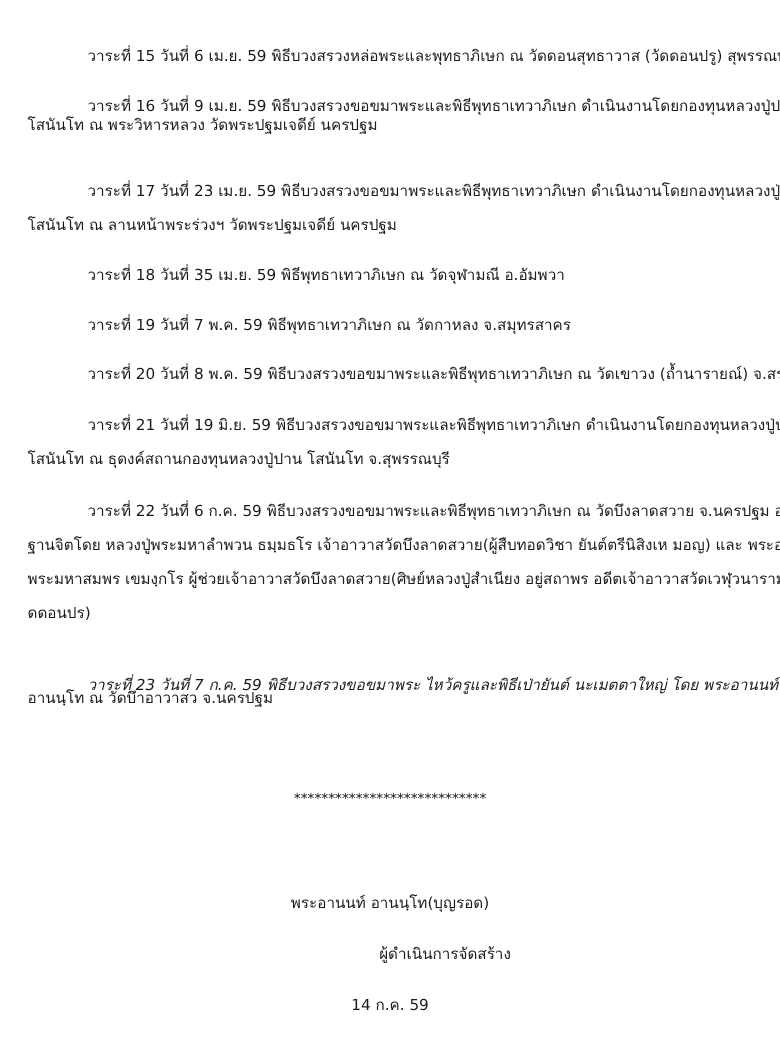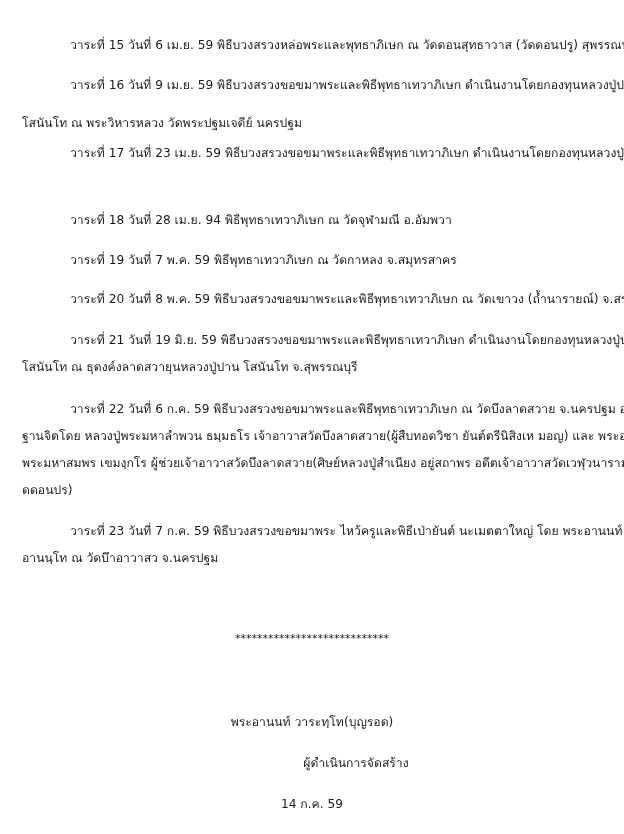--- a/index.html
+++ b/index.html
@@ -40,41 +40,42 @@
     }
   </style>
 </head>
 <body>
 
 <div class="page">
 
   <div class="line indent" style="top:37px;">วาระที่ 15 วันที่ 6 เม.ย. 59 พิธีบวงสรวงหล่อพระและพุทธาภิเษก ณ วัดดอนสุทธาวาส (วัดดอนปรู) สุพรรณบุรี</div>
 
   <div class="line indent" style="top:77px;">วาระที่ 16 วันที่ 9 เม.ย. 59 พิธีบวงสรวงขอขมาพระและพิธีพุทธาเทวาภิเษก ดำเนินงานโดยกองทุนหลวงปู่ปาน</div>
-  <div class="line cont" style="top:115px;">โสนันโท ณ พระวิหารหลวง วัดพระปฐมเจดีย์ นครปฐม</div>
+  <div class="line cont" style="top:92px;">โสนันโท ณ พระวิหารหลวง วัดพระปฐมเจดีย์ นครปฐม</div>
 
   <div class="line indent" style="top:145px;">วาระที่ 17 วันที่ 23 เม.ย. 59 พิธีบวงสรวงขอขมาพระและพิธีพุทธาเทวาภิเษก ดำเนินงานโดยกองทุนหลวงปู่ปาน</div>
+  <div class="line cont" style="top:172px;">โสนันโท ณ ลานหน้าพระร่วงฯ วัดพระปฐมเจดีย์ นครปฐม</div>
 
-  <div class="line indent" style="top:212px;">วาระที่ 18 วันที่ 28 เม.ย. 94 พิธีพุทธาเทวาภิเษก ณ วัดจุฬามณี อ.อัมพวา</div>
+  <div class="line indent" style="top:212px;">วาระที่ 18 วันที่ 35 เม.ย. 59 พิธีพุทธาเทวาภิเษก ณ วัดจุฬามณี อ.อัมพวา</div>
 
   <div class="line indent" style="top:252px;text-align:center;">วาระที่ 19 วันที่ 7 พ.ค. 59 พิธีพุทธาเทวาภิเษก ณ วัดกาหลง จ.สมุทรสาคร</div>
 
   <div class="line indent" style="top:291px;">วาระที่ 20 วันที่ 8 พ.ค. 59 พิธีบวงสรวงขอขมาพระและพิธีพุทธาเทวาภิเษก ณ วัดเขาวง (ถ้ำนารายณ์) จ.สระบุรี</div>
 
   <div class="line indent" style="top:332px;">วาระที่ 21 วันที่ 19 มิ.ย. 59 พิธีบวงสรวงขอขมาพระและพิธีพุทธาเทวาภิเษก ดำเนินงานโดยกองทุนหลวงปู่ปาน</div>
-  <div class="line cont" style="top:359px;">โสนันโท ณ ธุดงค์งลาดสวายุนหลวงปู่ปาน โสนันโท จ.สุพรรณบุรี</div>
+  <div class="line cont" style="top:359px;">โสนันโท ณ ธุดงค์สถานกองทุนหลวงปู่ปาน โสนันโท จ.สุพรรณบุรี</div>
 
   <div class="line indent" style="top:401px;">วาระที่ 22 วันที่ 6 ก.ค. 59 พิธีบวงสรวงขอขมาพระและพิธีพุทธาเทวาภิเษก ณ วัดบึงลาดสวาย จ.นครปฐม  อธิ</div>
   <div class="line cont" style="top:428px;">ฐานจิตโดย หลวงปู่พระมหาลำพวน ธมฺมธโร เจ้าอาวาสวัดบึงลาดสวาย(ผู้สืบทอดวิชา ยันต์ตรีนิสิงเห มอญ) และ พระอาจารย์</div>
   <div class="line cont" style="top:455px;">พระมหาสมพร เขมงฺกโร ผู้ช่วยเจ้าอาวาสวัดบึงลาดสวาย(ศิษย์หลวงปู่สำเนียง อยู่สถาพร อดีตเจ้าอาวาสวัดเวฬุวนาราม จ.</div>
   <div class="line cont" style="top:482px;">ดดอนปร)</div>
 
-  <div class="line indent" style="top:523px;">วาระที่ 23 วันที่ 7 ก.ค. 59 พิธีบวงสรวงขอขมาพระ ไหว้ครูและพิธีเป่ายันต์ นะเมตตาใหญ่  โดย พระอานนท์</div>
+  <div class="line indent" style="top:540px;font-style:italic;">วาระที่ 23 วันที่ 7 ก.ค. 59 พิธีบวงสรวงขอขมาพระ ไหว้ครูและพิธีเป่ายันต์ นะเมตตาใหญ่  โดย พระอานนท์</div>
   <div class="line cont" style="top:550px;">อานนฺโท ณ วัดบึาอาวาสว จ.นครปฐม</div>
 
 
   <div class="line center stars" style="top:631px;">****************************</div>
 
-  <div class="line center" style="top:714px;">พระอานนท์ วาระทฺโท(บุญรอด)</div>
+  <div class="line center" style="top:714px;">พระอานนท์ อานนฺโท(บุญรอด)</div>
   <div class="line center" style="top:755px;margin-left:44px;">ผู้ดำเนินการจัดสร้าง</div>
   <div class="line center" style="top:796px;">14 ก.ค. 59</div>
 
 </div>
 
 </body></html>

